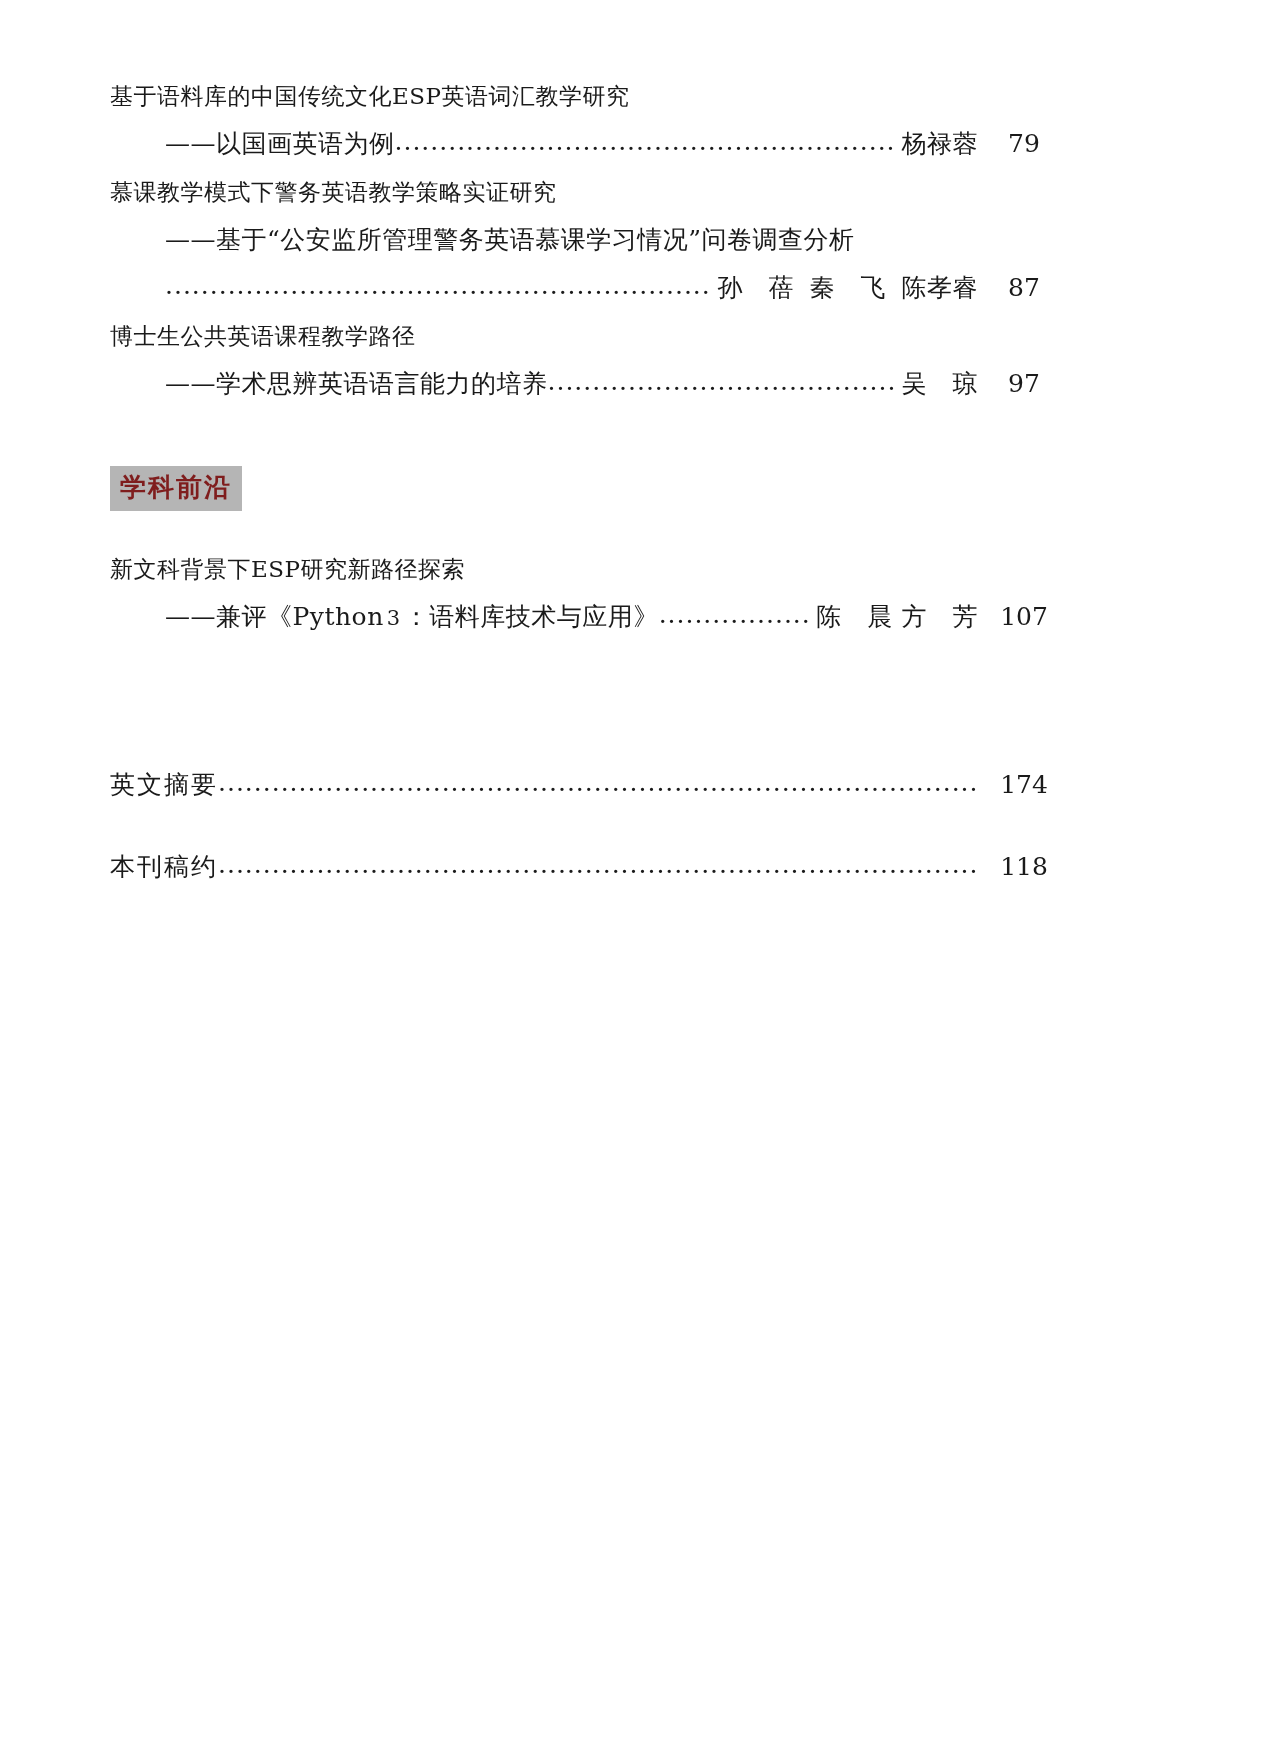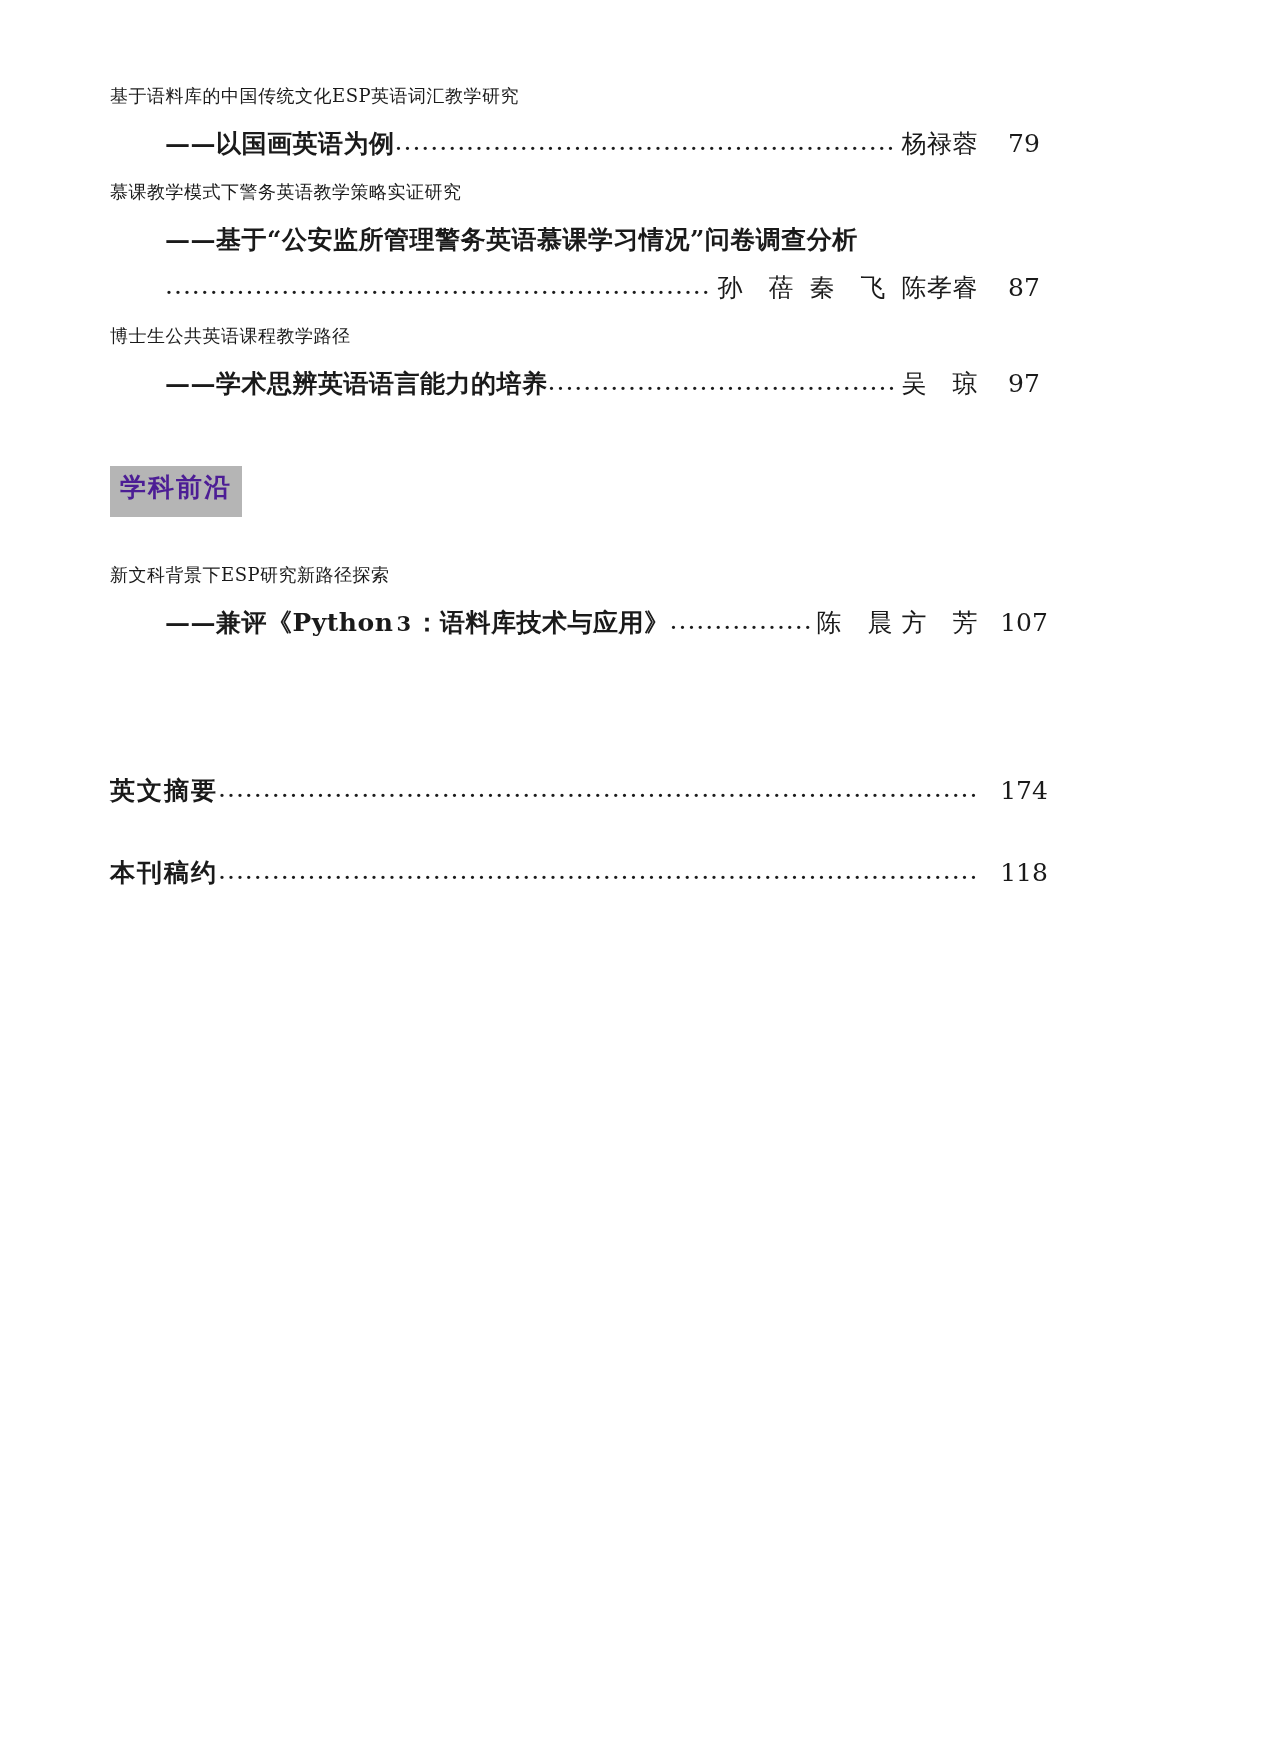--- a/index.html
+++ b/index.html
@@ -27,37 +27,36 @@
     left: 110px;
     top: 72px;
     width: 960px;
   }
 
   
   .entry {
     margin-bottom: 0;
   }
   .entry-title {
-    font-size: 18px;
+    font-size: 23px;
     line-height: 48px;
     white-space: nowrap;
     letter-spacing: 0.5px;
   }
   .entry-sub {
     font-size: 25px;
     line-height: 48px;
     display: flex;
     align-items: baseline;
     padding-left: 55px;
     white-space: nowrap;
   }
   .sub-text {
     flex: 0 0 auto;
     letter-spacing: 0.5px;
-    font-weight: bold;
   }
   .dots {
     flex: 1 1 auto;
     overflow: hidden;
     white-space: nowrap;
     font-size: 25px;
     letter-spacing: 1px;
     color: #1a1a1a;
     transform: translateY(-2px);
   }
@@ -75,24 +74,24 @@
     width: 92px;
     text-align: center;
     font-family: "DejaVu Serif", "Liberation Serif", serif;
     font-size: 25px;
   }
 
   
   .section-head {
     display: inline-block;
     background: #b5b5b5;
-    color: #4c1d95;
+    color: #7f1d1d;
     font-size: 26px;
     font-weight: bold;
-    padding: 4px 10px 12px 10px;
+    padding: 4px 10px 6px 10px;
     letter-spacing: 2px;
     margin-top: 58px;
     margin-bottom: 34px;
     font-family: "DejaVu Sans", "Liberation Sans", sans-serif;
   }
 
   .spacer-lg { height: 86px; }
 
   .tail-entry {
     font-size: 25px;

